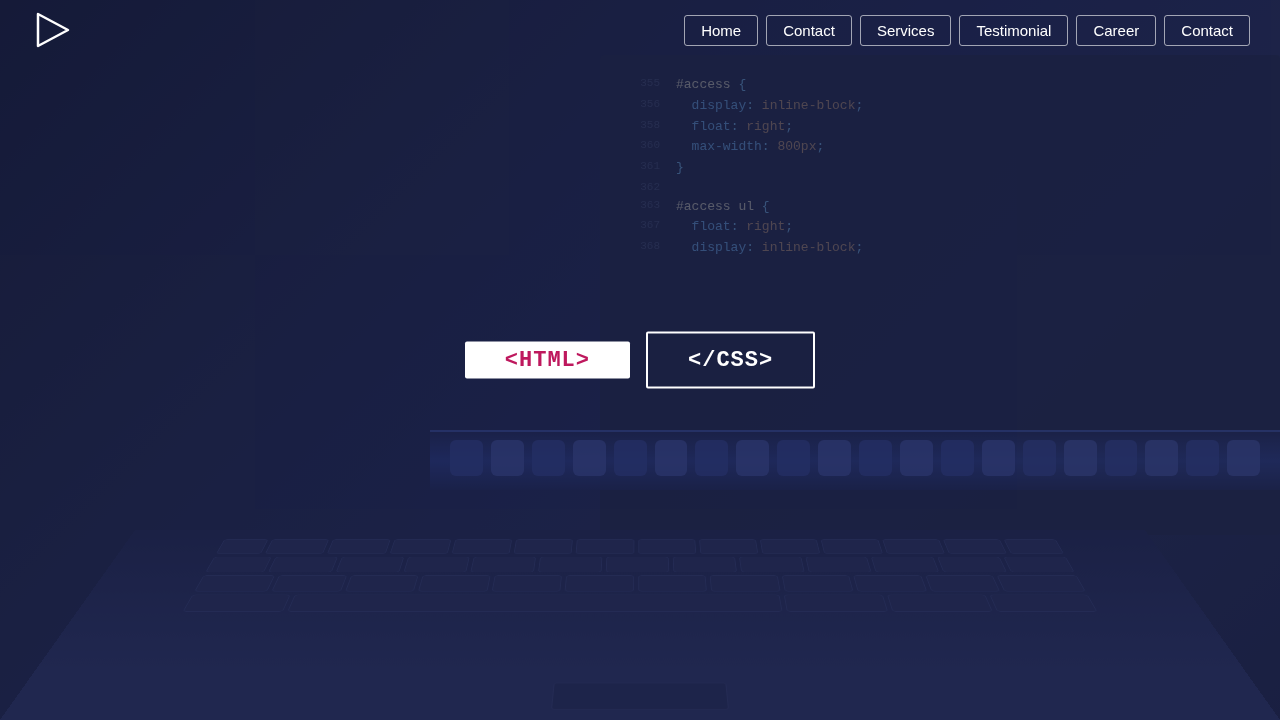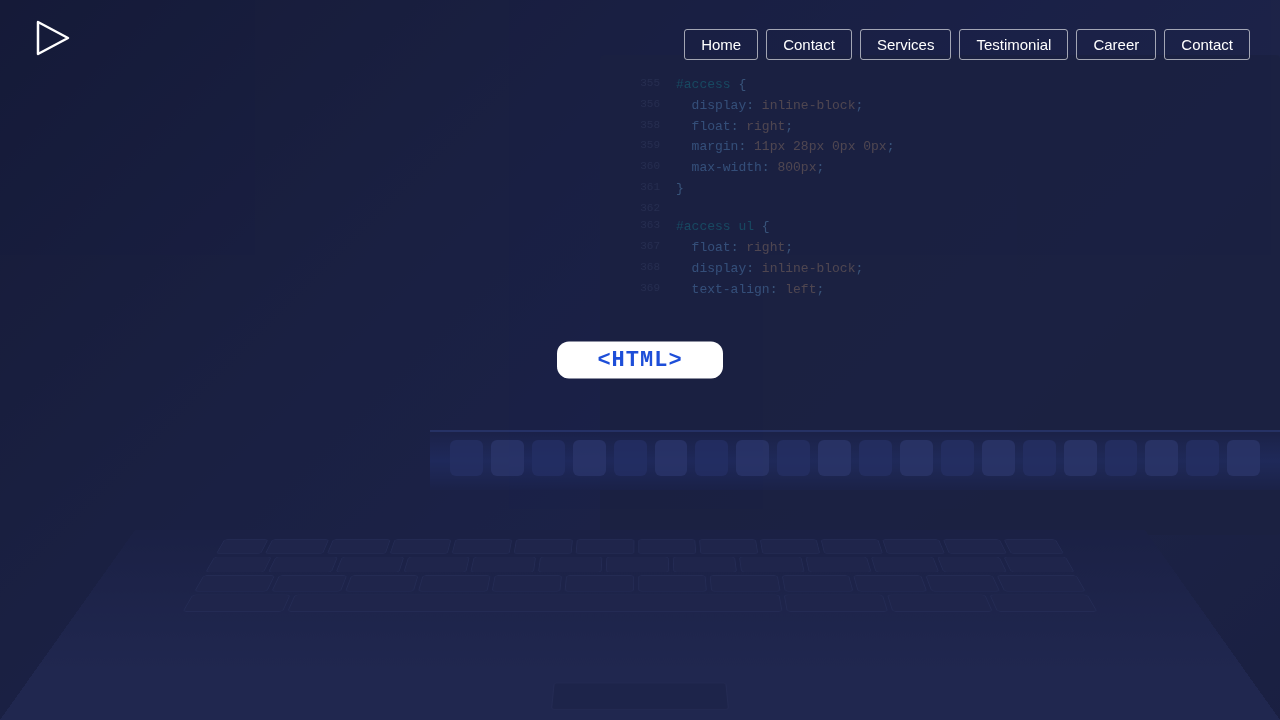--- a/index.html
+++ b/index.html
@@ -62,21 +62,21 @@
 
     .line-num {
       color: #4a5568;
       min-width: 30px;
       text-align: right;
       font-size: 11px;
     }
 
     .code-text { flex: 1; }
 
-    .keyword { color: #14b8a6; }
+    .keyword { color: #fef9c3; }
     .property { color: #7dcfff; }
     .value { color: #e0af68; }
     .punctuation { color: #89ddff; }
 
     
     .dark-overlay {
       position: absolute;
       top: 0;
       left: 0;
       width: 100%;
@@ -95,21 +95,21 @@
     }
 
     
     .navbar {
       position: absolute;
       top: 0;
       left: 0;
       right: 0;
       height: 60px;
       display: flex;
-      align-items: flex-end;
+      align-items: center;
       justify-content: space-between;
       padding: 0 30px;
       z-index: 10;
     }
 
     .logo {
       display: flex;
       align-items: center;
       cursor: pointer;
     }
@@ -169,28 +169,28 @@
 
     .hero-buttons {
       display: flex;
       gap: 16px;
       justify-content: center;
       align-items: center;
     }
 
     .btn-html {
       background: #ffffff;
-      color: #1d4ed8;
+      color: #be185d;
       border: none;
       padding: 6px 40px;
       font-size: 22px;
       font-weight: 700;
       font-family: 'Courier New', monospace;
       cursor: pointer;
-      border-radius: 12px;
+      border-radius: 2px;
       letter-spacing: 1px;
     }
 
     .btn-css {
       background: transparent;
       color: #ffffff;
       border: 2px solid #ffffff;
       padding: 14px 40px;
       font-size: 22px;
       font-weight: 700;
@@ -215,24 +215,20 @@
           </div>
         <div class="code-line">
             <span class="line-num">356</span>
             <span class="code-text">&nbsp;&nbsp;<span class="property">display</span><span class="punctuation">:</span> <span class="value">inline-block</span><span class="punctuation">;</span></span>
           </div>
         <div class="code-line">
             <span class="line-num">358</span>
             <span class="code-text">&nbsp;&nbsp;<span class="property">float</span><span class="punctuation">:</span> <span class="value">right</span><span class="punctuation">;</span></span>
           </div>
         <div class="code-line">
-            <span class="line-num">359</span>
-            <span class="code-text">&nbsp;&nbsp;<span class="property">margin</span><span class="punctuation">:</span> <span class="value">11px 28px 0px 0px</span><span class="punctuation">;</span></span>
-          </div>
-        <div class="code-line">
             <span class="line-num">360</span>
             <span class="code-text">&nbsp;&nbsp;<span class="property">max-width</span><span class="punctuation">:</span> <span class="value">800px</span><span class="punctuation">;</span></span>
           </div>
         <div class="code-line">
             <span class="line-num">361</span>
             <span class="code-text"><span class="punctuation">}</span></span>
           </div>
         <div class="code-line">
             <span class="line-num">362</span>
             <span class="code-text"></span>
@@ -241,24 +237,20 @@
             <span class="line-num">363</span>
             <span class="code-text"><span class="keyword">#access ul</span> <span class="punctuation">{</span></span>
           </div>
         <div class="code-line">
             <span class="line-num">367</span>
             <span class="code-text">&nbsp;&nbsp;<span class="property">float</span><span class="punctuation">:</span> <span class="value">right</span><span class="punctuation">;</span></span>
           </div>
         <div class="code-line">
             <span class="line-num">368</span>
             <span class="code-text">&nbsp;&nbsp;<span class="property">display</span><span class="punctuation">:</span> <span class="value">inline-block</span><span class="punctuation">;</span></span>
-          </div>
-        <div class="code-line">
-            <span class="line-num">369</span>
-            <span class="code-text">&nbsp;&nbsp;<span class="property">text-align</span><span class="punctuation">:</span> <span class="value">left</span><span class="punctuation">;</span></span>
           </div>
       </div>
     </div>
 
     <div style="position:absolute;bottom:0;left:0;right:0;height:340px;transform:perspective(900px) rotateX(45deg);transform-origin:bottom center;background:linear-gradient(180deg,#1d2340 0%,#252d50 40%,#2e3760 80%);">
       <div style="padding:20px 120px;display:flex;flex-direction:column;gap:6px;">
         <div style="display:flex;gap:5px;">
           <div style="width:55px;height:32px;background:#2a3255;border-radius:4px;border:1px solid #3a4470;"></div>
           <div style="flex:1;height:32px;background:#2a3255;border-radius:4px;border:1px solid #3a4470;"></div>
           <div style="flex:1;height:32px;background:#2a3255;border-radius:4px;border:1px solid #3a4470;"></div>
@@ -361,15 +353,16 @@
       <a class="nav-link">Services</a>
       <a class="nav-link">Testimonial</a>
       <a class="nav-link">Career</a>
       <a class="nav-link">Contact</a>
     </div>
   </nav>
 
   <div class="hero-content">
     <div class="hero-buttons">
       <button class="btn-html">&lt;HTML&gt;</button>
+      <button class="btn-css">&lt;/CSS&gt;</button>
     </div>
   </div>
 </div>
 
 </body></html>

